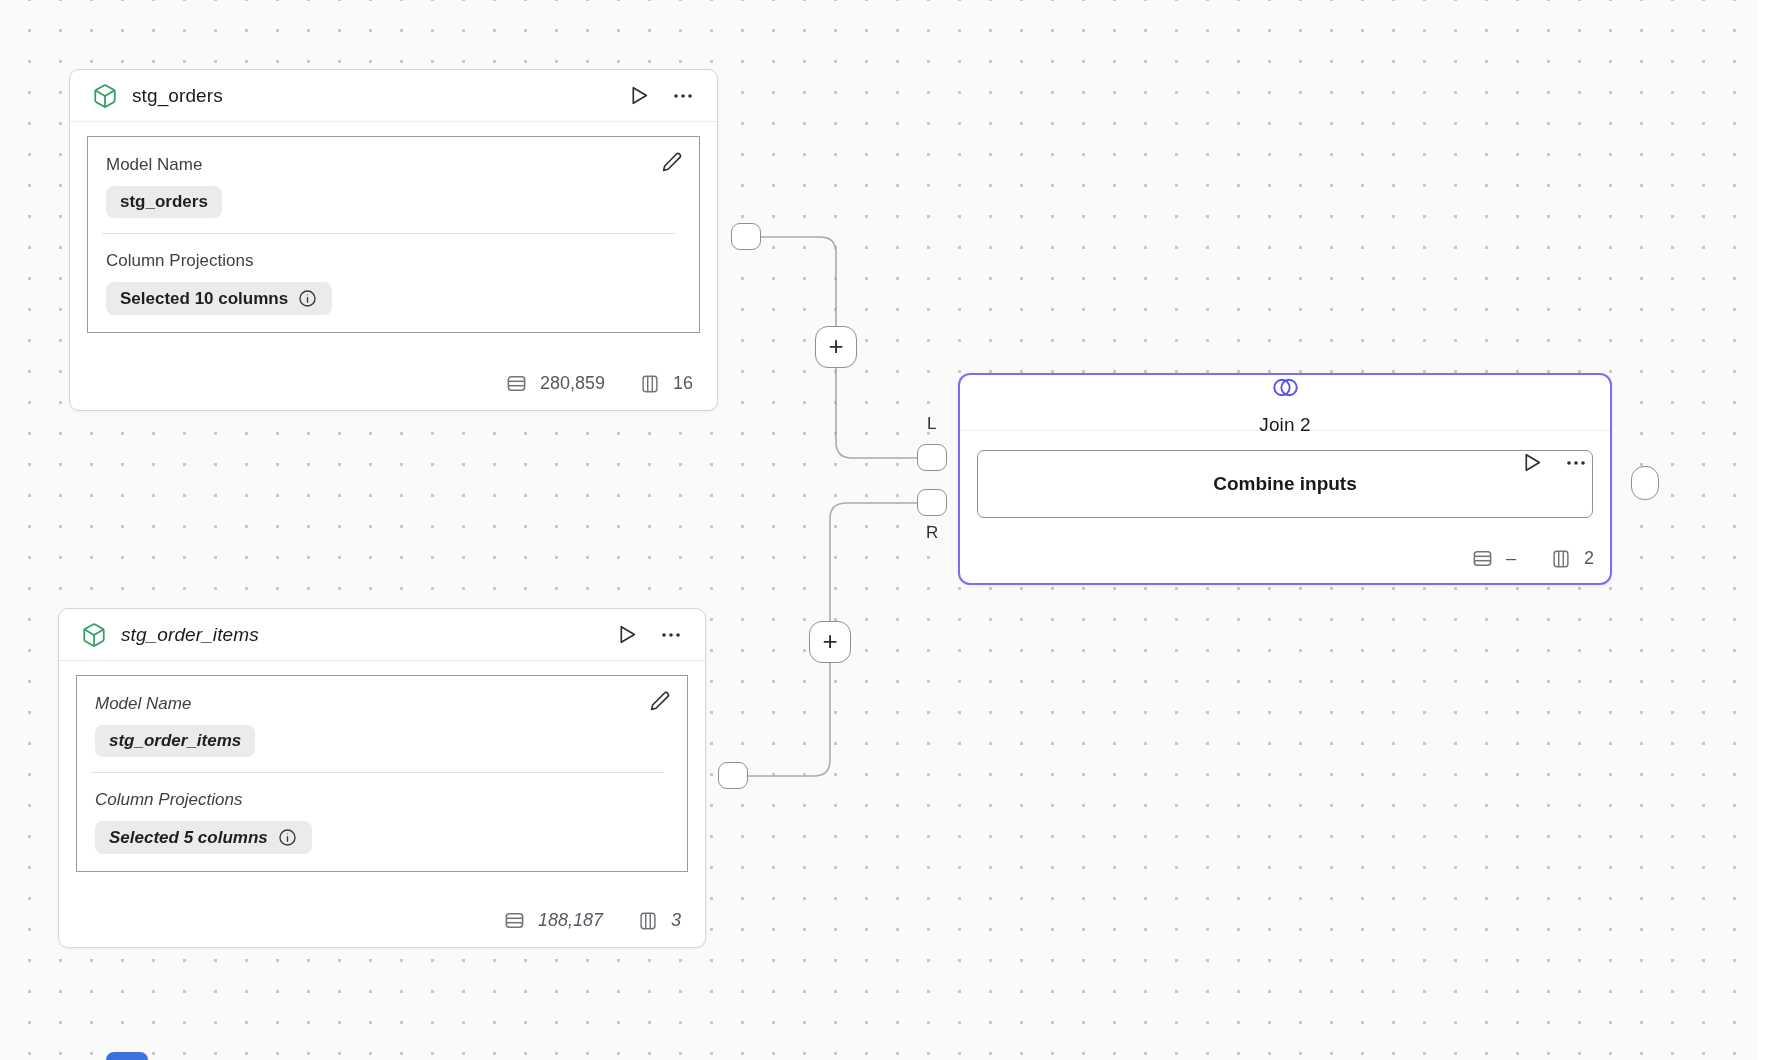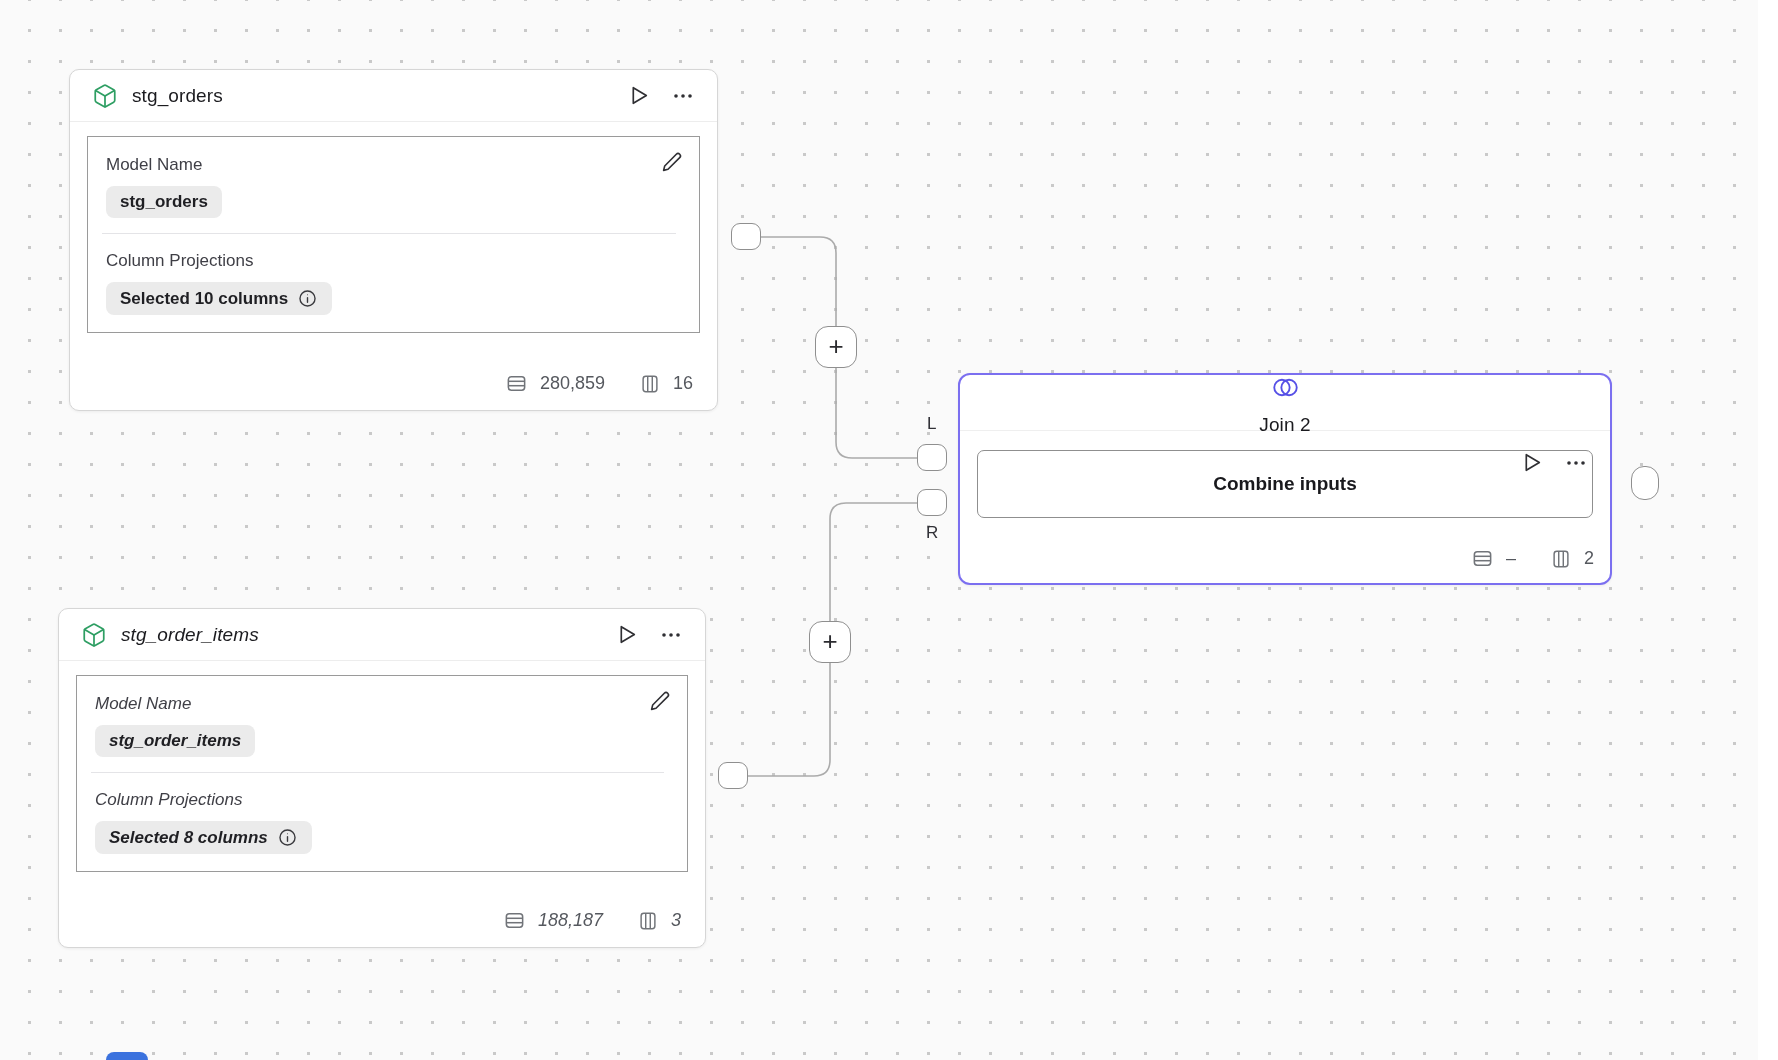--- a/index.html
+++ b/index.html
@@ -203,21 +203,21 @@
         <button class="icon-btn pencil-btn">
           <svg width="24" height="24" viewBox="0 0 24 24" fill="none" stroke="currentColor" stroke-width="1.6" stroke-linejoin="round">
             <path d="M16.3 4.2a2.4 2.4 0 1 1 3.4 3.4L8 19.3 3.6 20.4 4.7 16 16.3 4.2z"></path>
           </svg>
         </button>
         <div class="field-label">Model Name</div>
         <span class="badge">stg_order_items</span>
         <hr class="card-divider">
         <div class="field-label">Column Projections</div>
         <span class="badge">
-          <span>Selected 8 columns</span>
+          <span>Selected 5 columns</span>
           <span class="icon-btn" style="color:#3a3a3e;">
             <svg width="21" height="21" viewBox="0 0 24 24" fill="none" stroke="currentColor" stroke-width="1.6" stroke-linecap="round">
               <circle cx="12" cy="12" r="8.6"></circle>
               <line x1="12" y1="11" x2="12" y2="16.2"></line>
               <circle cx="12" cy="7.6" r="0.6" fill="currentColor" stroke="none"></circle>
             </svg>
           </span>
         </span>
       </div>
     </div>

